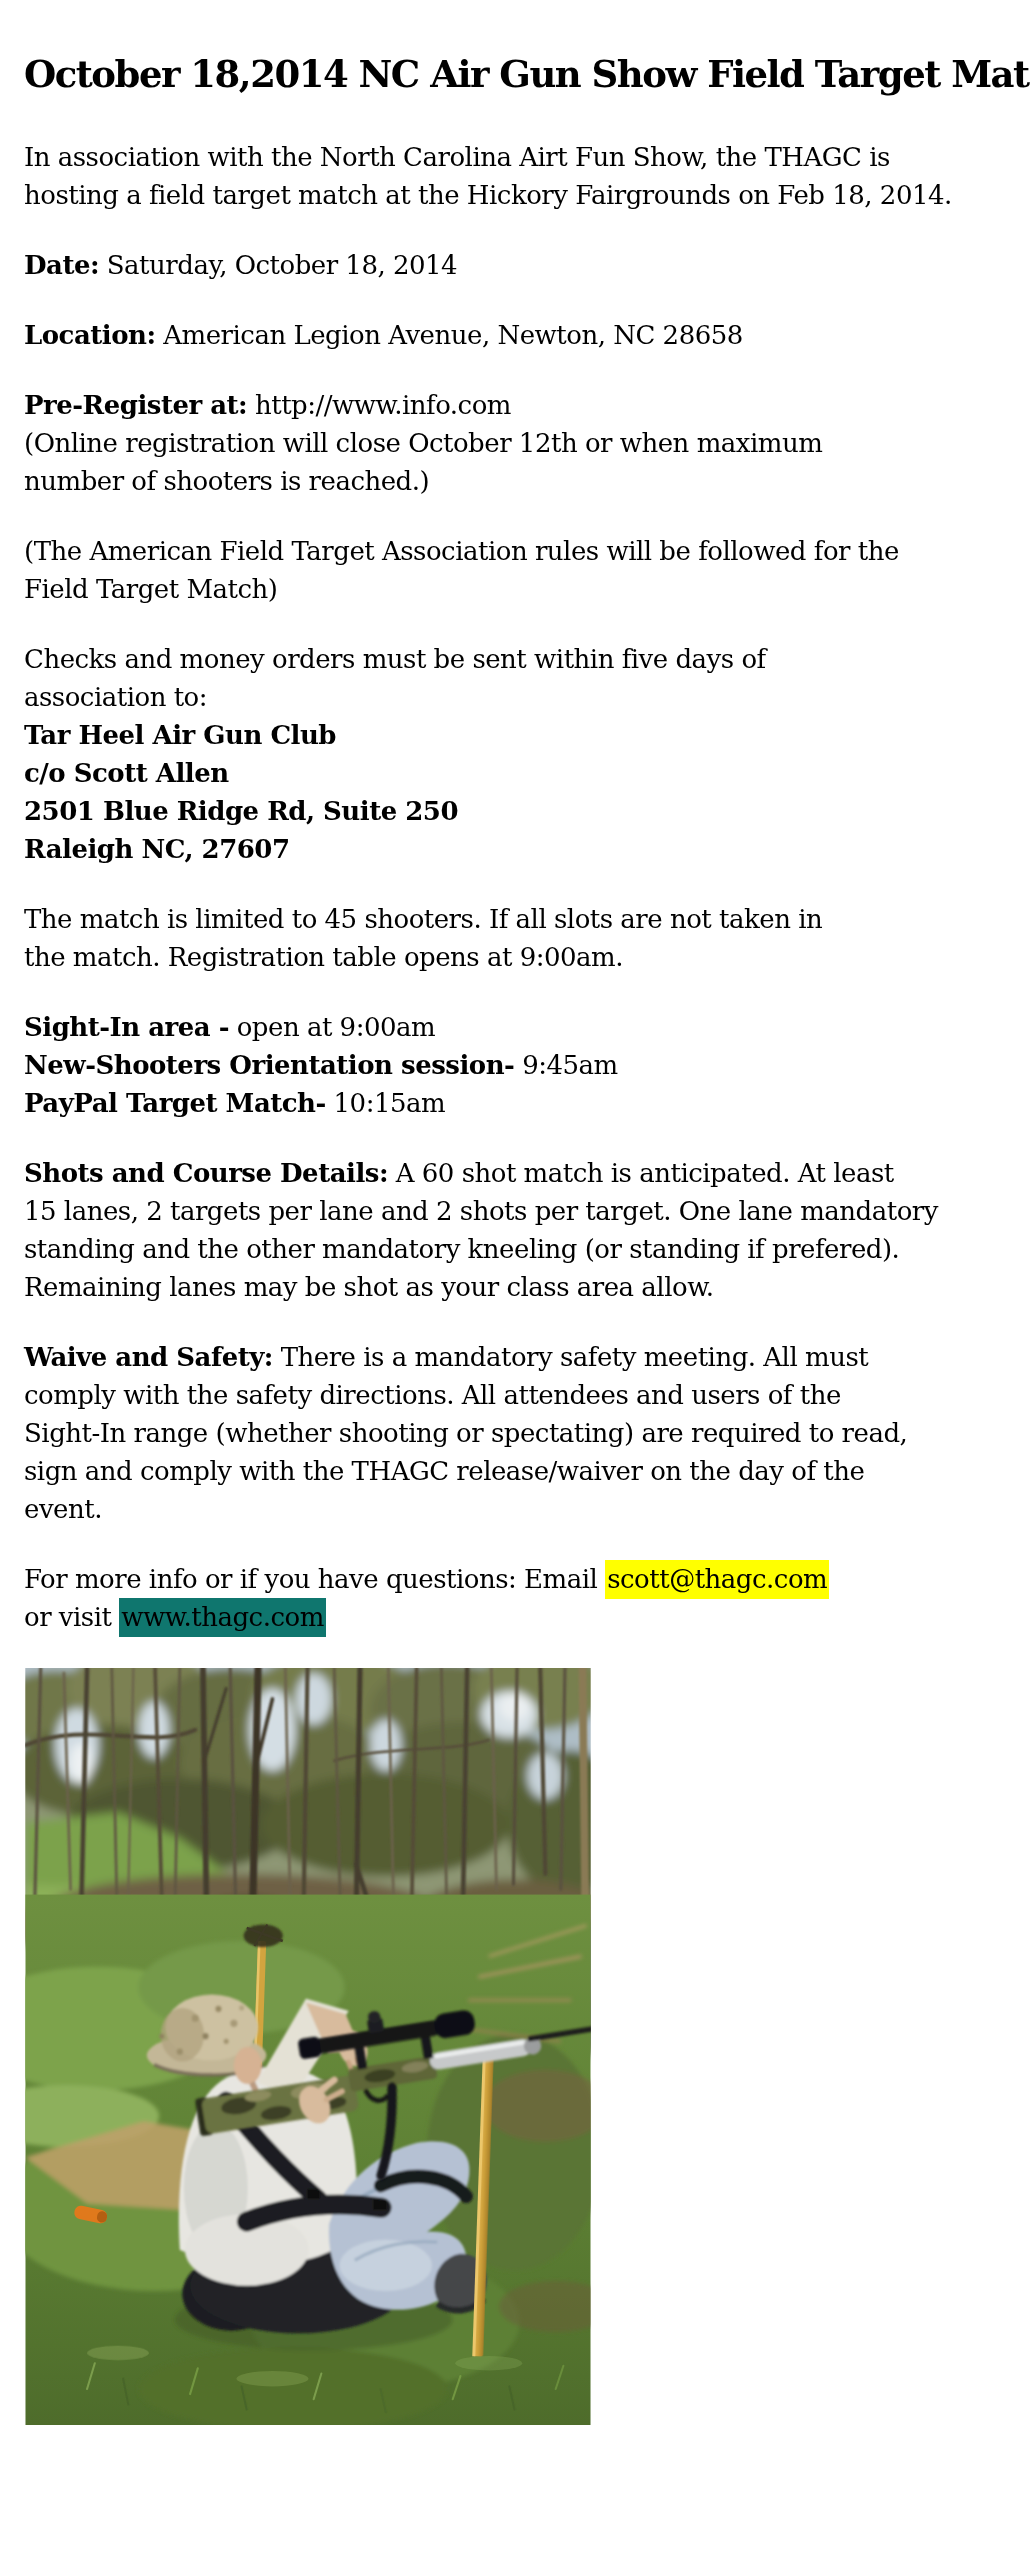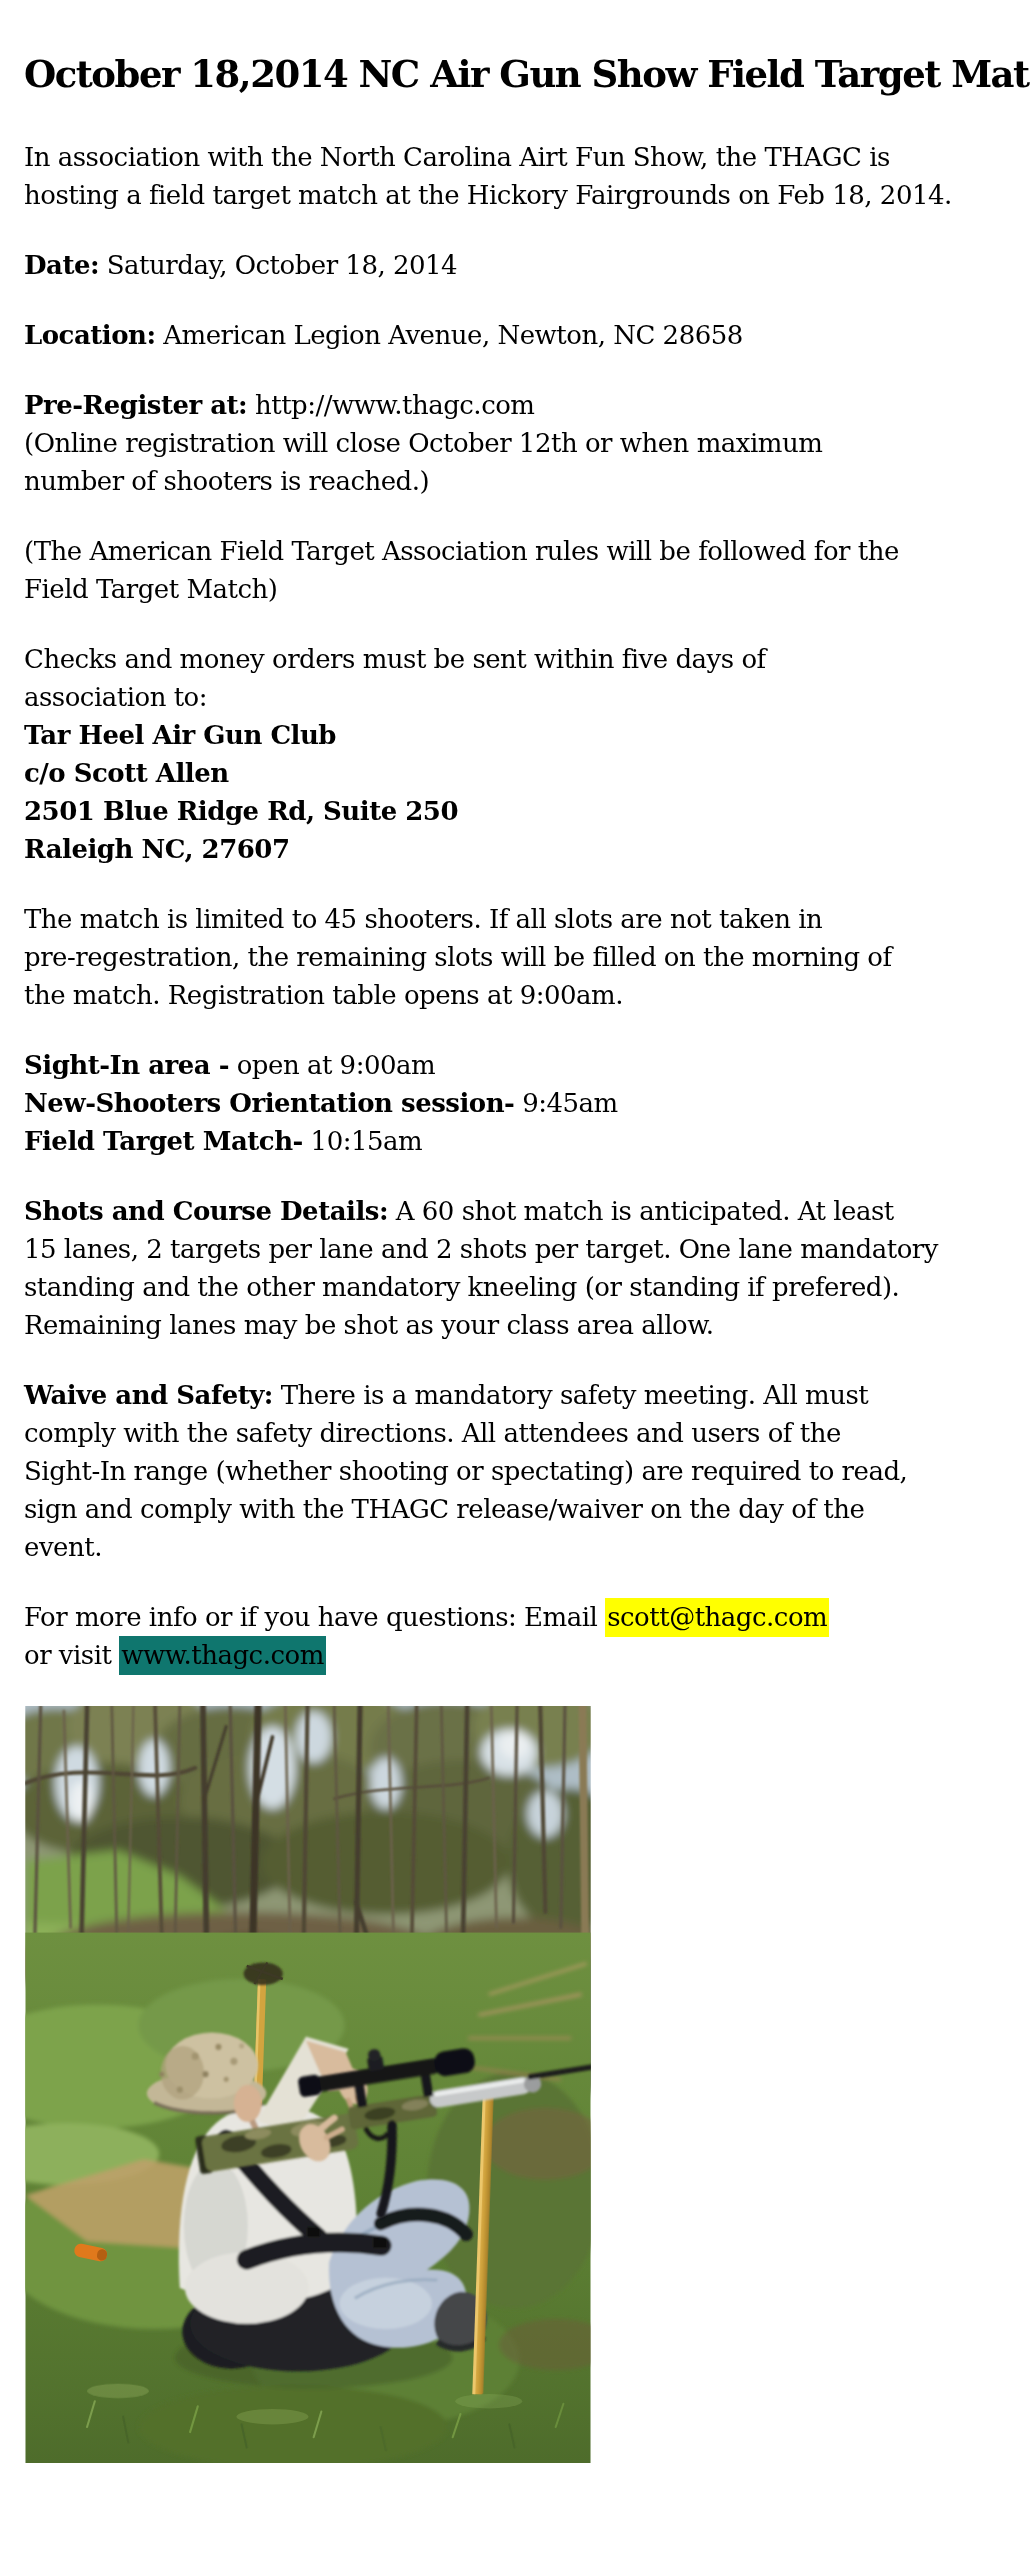--- a/index.html
+++ b/index.html
@@ -36,49 +36,48 @@
 
   <p>
     <span class="ln"><b>Date:</b><span> Saturday, October 18, 2014</span></span>
   </p>
 
   <p>
     <span class="ln"><b>Location:</b><span> American Legion Avenue, Newton, NC 28658</span></span>
   </p>
 
   <p>
-    <span class="ln"><b>Pre-Register at:</b><span> http://www.thagc.com</span></span>
+    <span class="ln"><b>Pre-Register at:</b><span> http://www.info.com</span></span>
     <span class="ln">(Online registration will close October 12th or when maximum</span>
     <span class="ln">number of shooters is reached.)</span>
   </p>
 
   <p>
     <span class="ln">(The American Field Target Association rules will be followed for the</span>
     <span class="ln">Field Target Match)</span>
   </p>
 
   <p>
     <span class="ln">Checks and money orders must be sent within five days of</span>
     <span class="ln">association to:</span>
     <span class="ln"><b>Tar Heel Air Gun Club</b></span>
     <span class="ln"><b>c/o Scott Allen</b></span>
     <span class="ln"><b>2501 Blue Ridge Rd, Suite 250</b></span>
     <span class="ln"><b>Raleigh NC, 27607</b></span>
   </p>
 
   <p>
     <span class="ln">The match is limited to 45 shooters. If all slots are not taken in</span>
-    <span class="ln">pre-regestration, the remaining slots will be filled on the morning of</span>
     <span class="ln">the match. Registration table opens at 9:00am.</span>
   </p>
 
   <p>
     <span class="ln"><b>Sight-In area -</b><span> open at 9:00am</span></span>
     <span class="ln"><b>New-Shooters Orientation session-</b><span> 9:45am</span></span>
-    <span class="ln"><b>Field Target Match-</b><span> 10:15am</span></span>
+    <span class="ln"><b>PayPal Target Match-</b><span> 10:15am</span></span>
   </p>
 
   <p>
     <span class="ln"><b>Shots and Course Details:</b><span> A 60 shot match is anticipated. At least</span></span>
     <span class="ln">15 lanes, 2 targets per lane and 2 shots per target. One lane mandatory</span>
     <span class="ln">standing and the other mandatory kneeling (or standing if prefered).</span>
     <span class="ln">Remaining lanes may be shot as your class area allow.</span>
   </p>
 
   <p>

